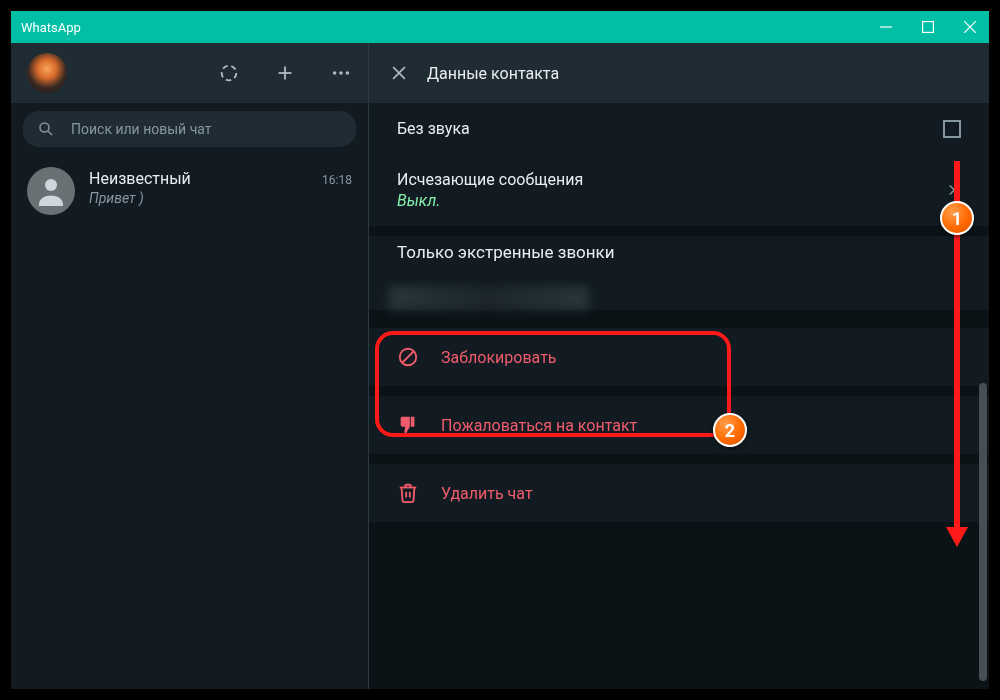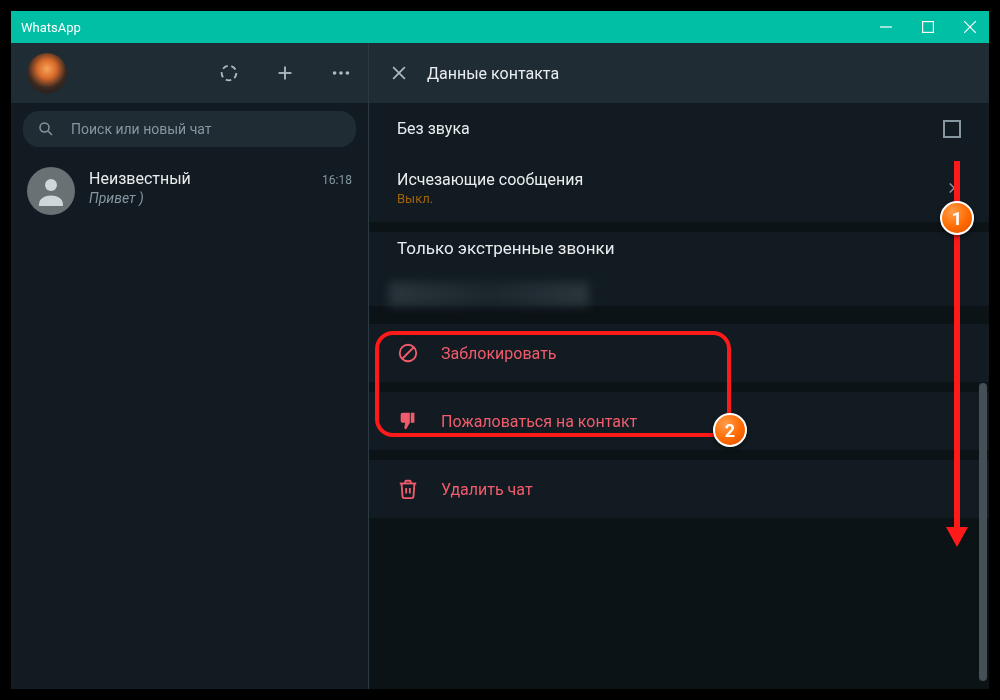--- a/index.html
+++ b/index.html
@@ -60,21 +60,21 @@
   }
   .close-btn { color:#aebac1; width:20px; height:20px; display:flex; align-items:center; justify-content:center; }
   .right-title { color:#e9edef; font-size:16px; }
   .right-scroll { flex:1; overflow-y:auto; position:relative; }
   .section { background:#111b21; margin-bottom:10px; }
   .row {
     display:flex; align-items:center; padding: 16px 28px; color:#e9edef; font-size:16px;
     justify-content:space-between; cursor:pointer;
   }
   .row .left-txt { display:flex; flex-direction:column; gap:2px; }
-  .row .sub { color:#a16207; font-size:13px; }
+  .row .sub { color:#86efac; font-size:16px;font-style:italic; }
   .chev { color:#8696a0; }
   .checkbox { width:18px; height:18px; border:2px solid #8696a0; }
   .section-label { color:#00a884; font-size:13px; padding: 14px 28px 6px; }
   .info-val { color:#e9edef; font-size:17px; padding: 6px 28px 18px; }
   .blur-row {
     margin: 6px 20px 18px; height:24px; border-radius:4px;
     background: linear-gradient(90deg,#2a353c 0%, #1c262c 50%, #2a353c 100%);
     filter: blur(5px); width: 200px;
   }
   .danger-row {

